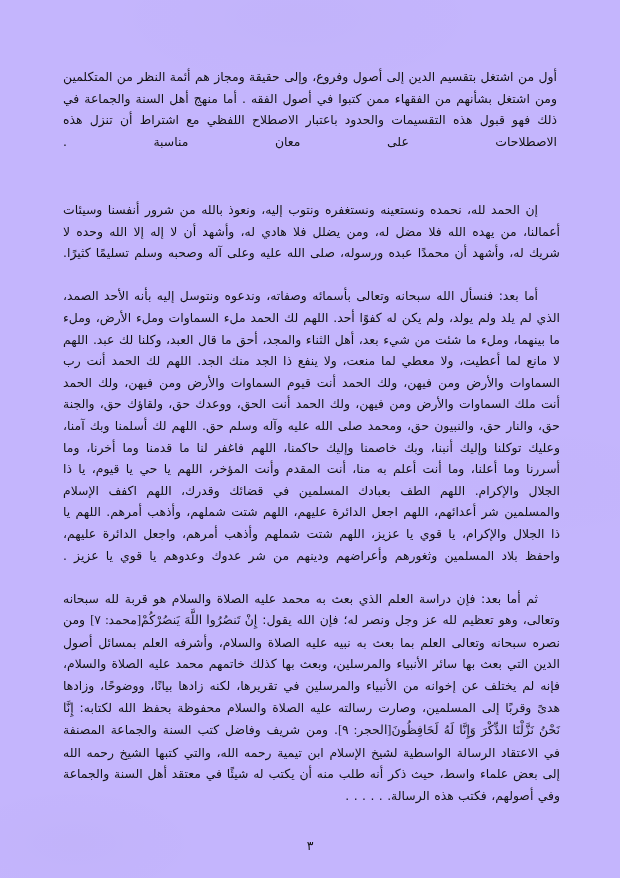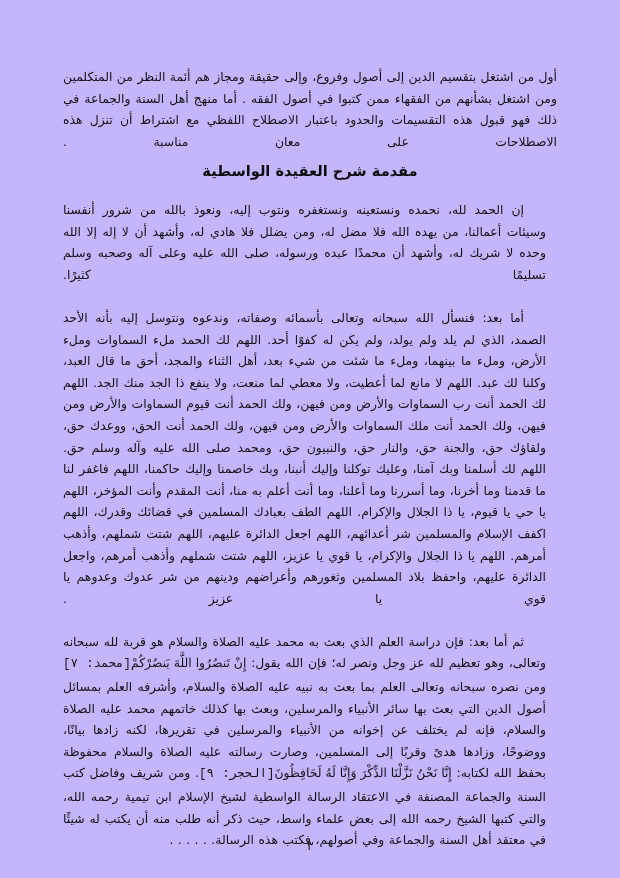--- a/index.html
+++ b/index.html
@@ -85,31 +85,31 @@
     font-family: "DejaVu Sans", sans-serif;
     font-size: 14.6px;
     font-weight: bold;
     line-height: 22px;
     letter-spacing: 0.2px;
   }
 
   #body-block {
     position: absolute;
     top: 199px;
-    right: 74px;
+    right: 60px;
     left: 63px;
     direction: rtl;
   }
 
   .ayah {
     font-family: Liberation Serif, serif;
   }
 
   .ref {
-    font-family: Liberation Mono, monospace;
+    font-family: Liberation Serif, serif;
   }
 
   #page-number {
     position: absolute;
     top: 838px;
     left: 0;
     right: 0;
     text-align: center;
     color: #141414;
     font-family: "DejaVu Sans", sans-serif;
@@ -123,21 +123,20 @@
 </style>
 </head>
 <body>
 
 <div id="page">
 
   <div id="text-block">
     <p class="para">أول من اشتغل بتقسيم الدين إلى أصول وفروع، وإلى حقيقة ومجاز هم أئمة النظر من المتكلمين ومن اشتغل بشأنهم من الفقهاء ممن كتبوا في أصول الفقه . أما منهج أهل السنة والجماعة في ذلك فهو قبول هذه التقسيمات والحدود باعتبار الاصطلاح اللفظي مع اشتراط أن تنزل هذه الاصطلاحات على معان مناسبة .</p>
   </div>
 
-  <div id="heading">مقدمة شرح العقيدة الواسطية</div>
 
   <div id="body-block">
 
     <p class="para indent">إن الحمد لله، نحمده ونستعينه ونستغفره ونتوب إليه، ونعوذ بالله من شرور أنفسنا وسيئات أعمالنا، من يهده الله فلا مضل له، ومن يضلل فلا هادي له، وأشهد أن لا إله إلا الله وحده لا شريك له، وأشهد أن محمدًا عبده ورسوله، صلى الله عليه وعلى آله وصحبه وسلم تسليمًا كثيرًا.</p>
 
     <p class="para indent">أما بعد: فنسأل الله سبحانه وتعالى بأسمائه وصفاته، وندعوه ونتوسل إليه بأنه الأحد الصمد، الذي لم يلد ولم يولد، ولم يكن له كفوًا أحد. اللهم لك الحمد ملء السماوات وملء الأرض، وملء ما بينهما، وملء ما شئت من شيء بعد، أهل الثناء والمجد، أحق ما قال العبد، وكلنا لك عبد. اللهم لا مانع لما أعطيت، ولا معطي لما منعت، ولا ينفع ذا الجد منك الجد. اللهم لك الحمد أنت رب السماوات والأرض ومن فيهن، ولك الحمد أنت قيوم السماوات والأرض ومن فيهن، ولك الحمد أنت ملك السماوات والأرض ومن فيهن، ولك الحمد أنت الحق، ووعدك حق، ولقاؤك حق، والجنة حق، والنار حق، والنبيون حق، ومحمد صلى الله عليه وآله وسلم حق. اللهم لك أسلمنا وبك آمنا، وعليك توكلنا وإليك أنبنا، وبك خاصمنا وإليك حاكمنا، اللهم فاغفر لنا ما قدمنا وما أخرنا، وما أسررنا وما أعلنا، وما أنت أعلم به منا، أنت المقدم وأنت المؤخر، اللهم يا حي يا قيوم، يا ذا الجلال والإكرام. اللهم الطف بعبادك المسلمين في قضائك وقدرك، اللهم اكفف الإسلام والمسلمين شر أعدائهم، اللهم اجعل الدائرة عليهم، اللهم شتت شملهم، وأذهب أمرهم. اللهم يا ذا الجلال والإكرام، يا قوي يا عزيز، اللهم شتت شملهم وأذهب أمرهم، واجعل الدائرة عليهم، واحفظ بلاد المسلمين وثغورهم وأعراضهم ودينهم من شر عدوك وعدوهم يا قوي يا عزيز .</p>
 
     <p class="para indent no-stretch"><span>ثم أما بعد: فإن دراسة العلم الذي بعث به محمد عليه الصلاة والسلام هو قربة لله سبحانه وتعالى، وهو تعظيم لله عز وجل ونصر له؛ فإن الله يقول: </span><span class="ayah">إِنْ تَنصُرُوا اللَّهَ يَنصُرْكُمْ</span><span class="ref">[محمد: ٧]</span><span> ومن نصره سبحانه وتعالى العلم بما بعث به نبيه عليه الصلاة والسلام، وأشرفه العلم بمسائل أصول الدين التي بعث بها سائر الأنبياء والمرسلين، وبعث بها كذلك خاتمهم محمد عليه الصلاة والسلام، فإنه لم يختلف عن إخوانه من الأنبياء والمرسلين في تقريرها، لكنه زادها بيانًا، ووضوحًا، وزادها هدىً وقربًا إلى المسلمين، وصارت رسالته عليه الصلاة والسلام محفوظة بحفظ الله لكتابه: </span><span class="ayah">إِنَّا نَحْنُ نَزَّلْنَا الذِّكْرَ وَإِنَّا لَهُ لَحَافِظُونَ</span><span class="ref">[الحجر: ٩]</span><span>. ومن شريف وفاضل كتب السنة والجماعة المصنفة في الاعتقاد الرسالة الواسطية لشيخ الإسلام ابن تيمية رحمه الله، والتي كتبها الشيخ رحمه الله إلى بعض علماء واسط، حيث ذكر أنه طلب منه أن يكتب له شيئًا في معتقد أهل السنة والجماعة وفي أصولهم، فكتب هذه الرسالة</span><span class="dots">. . . . . .</span></p>
 
   </div>

